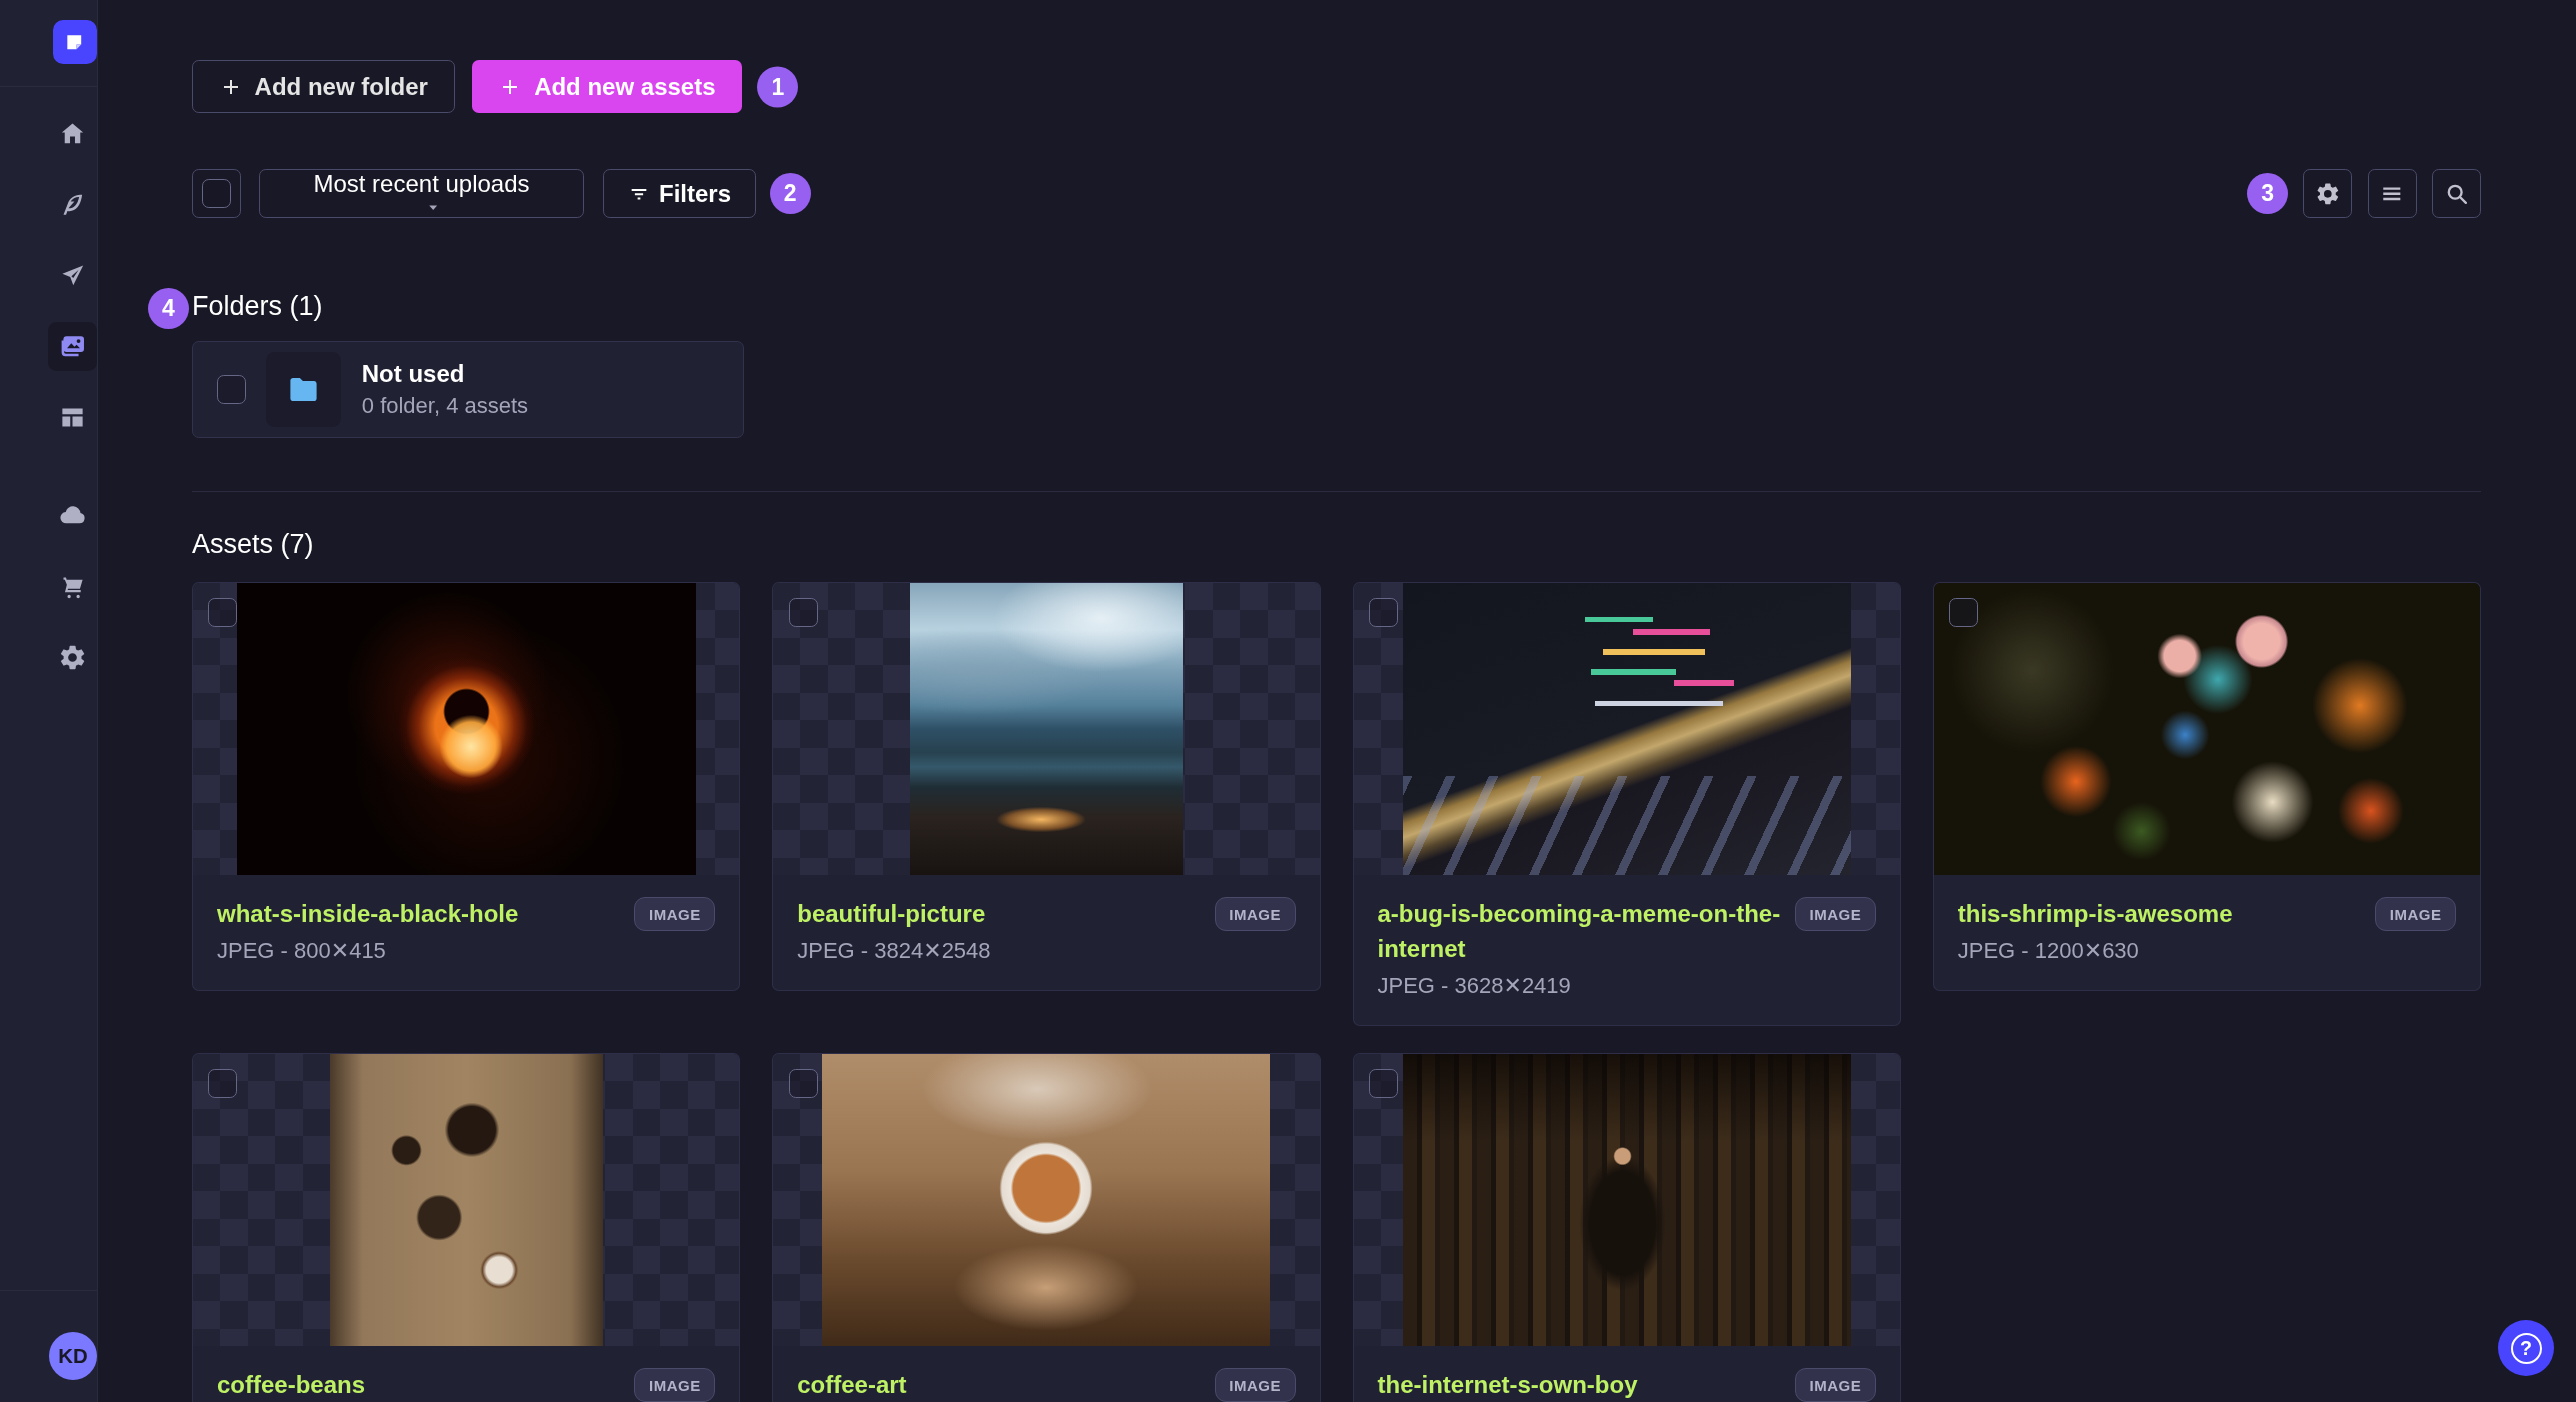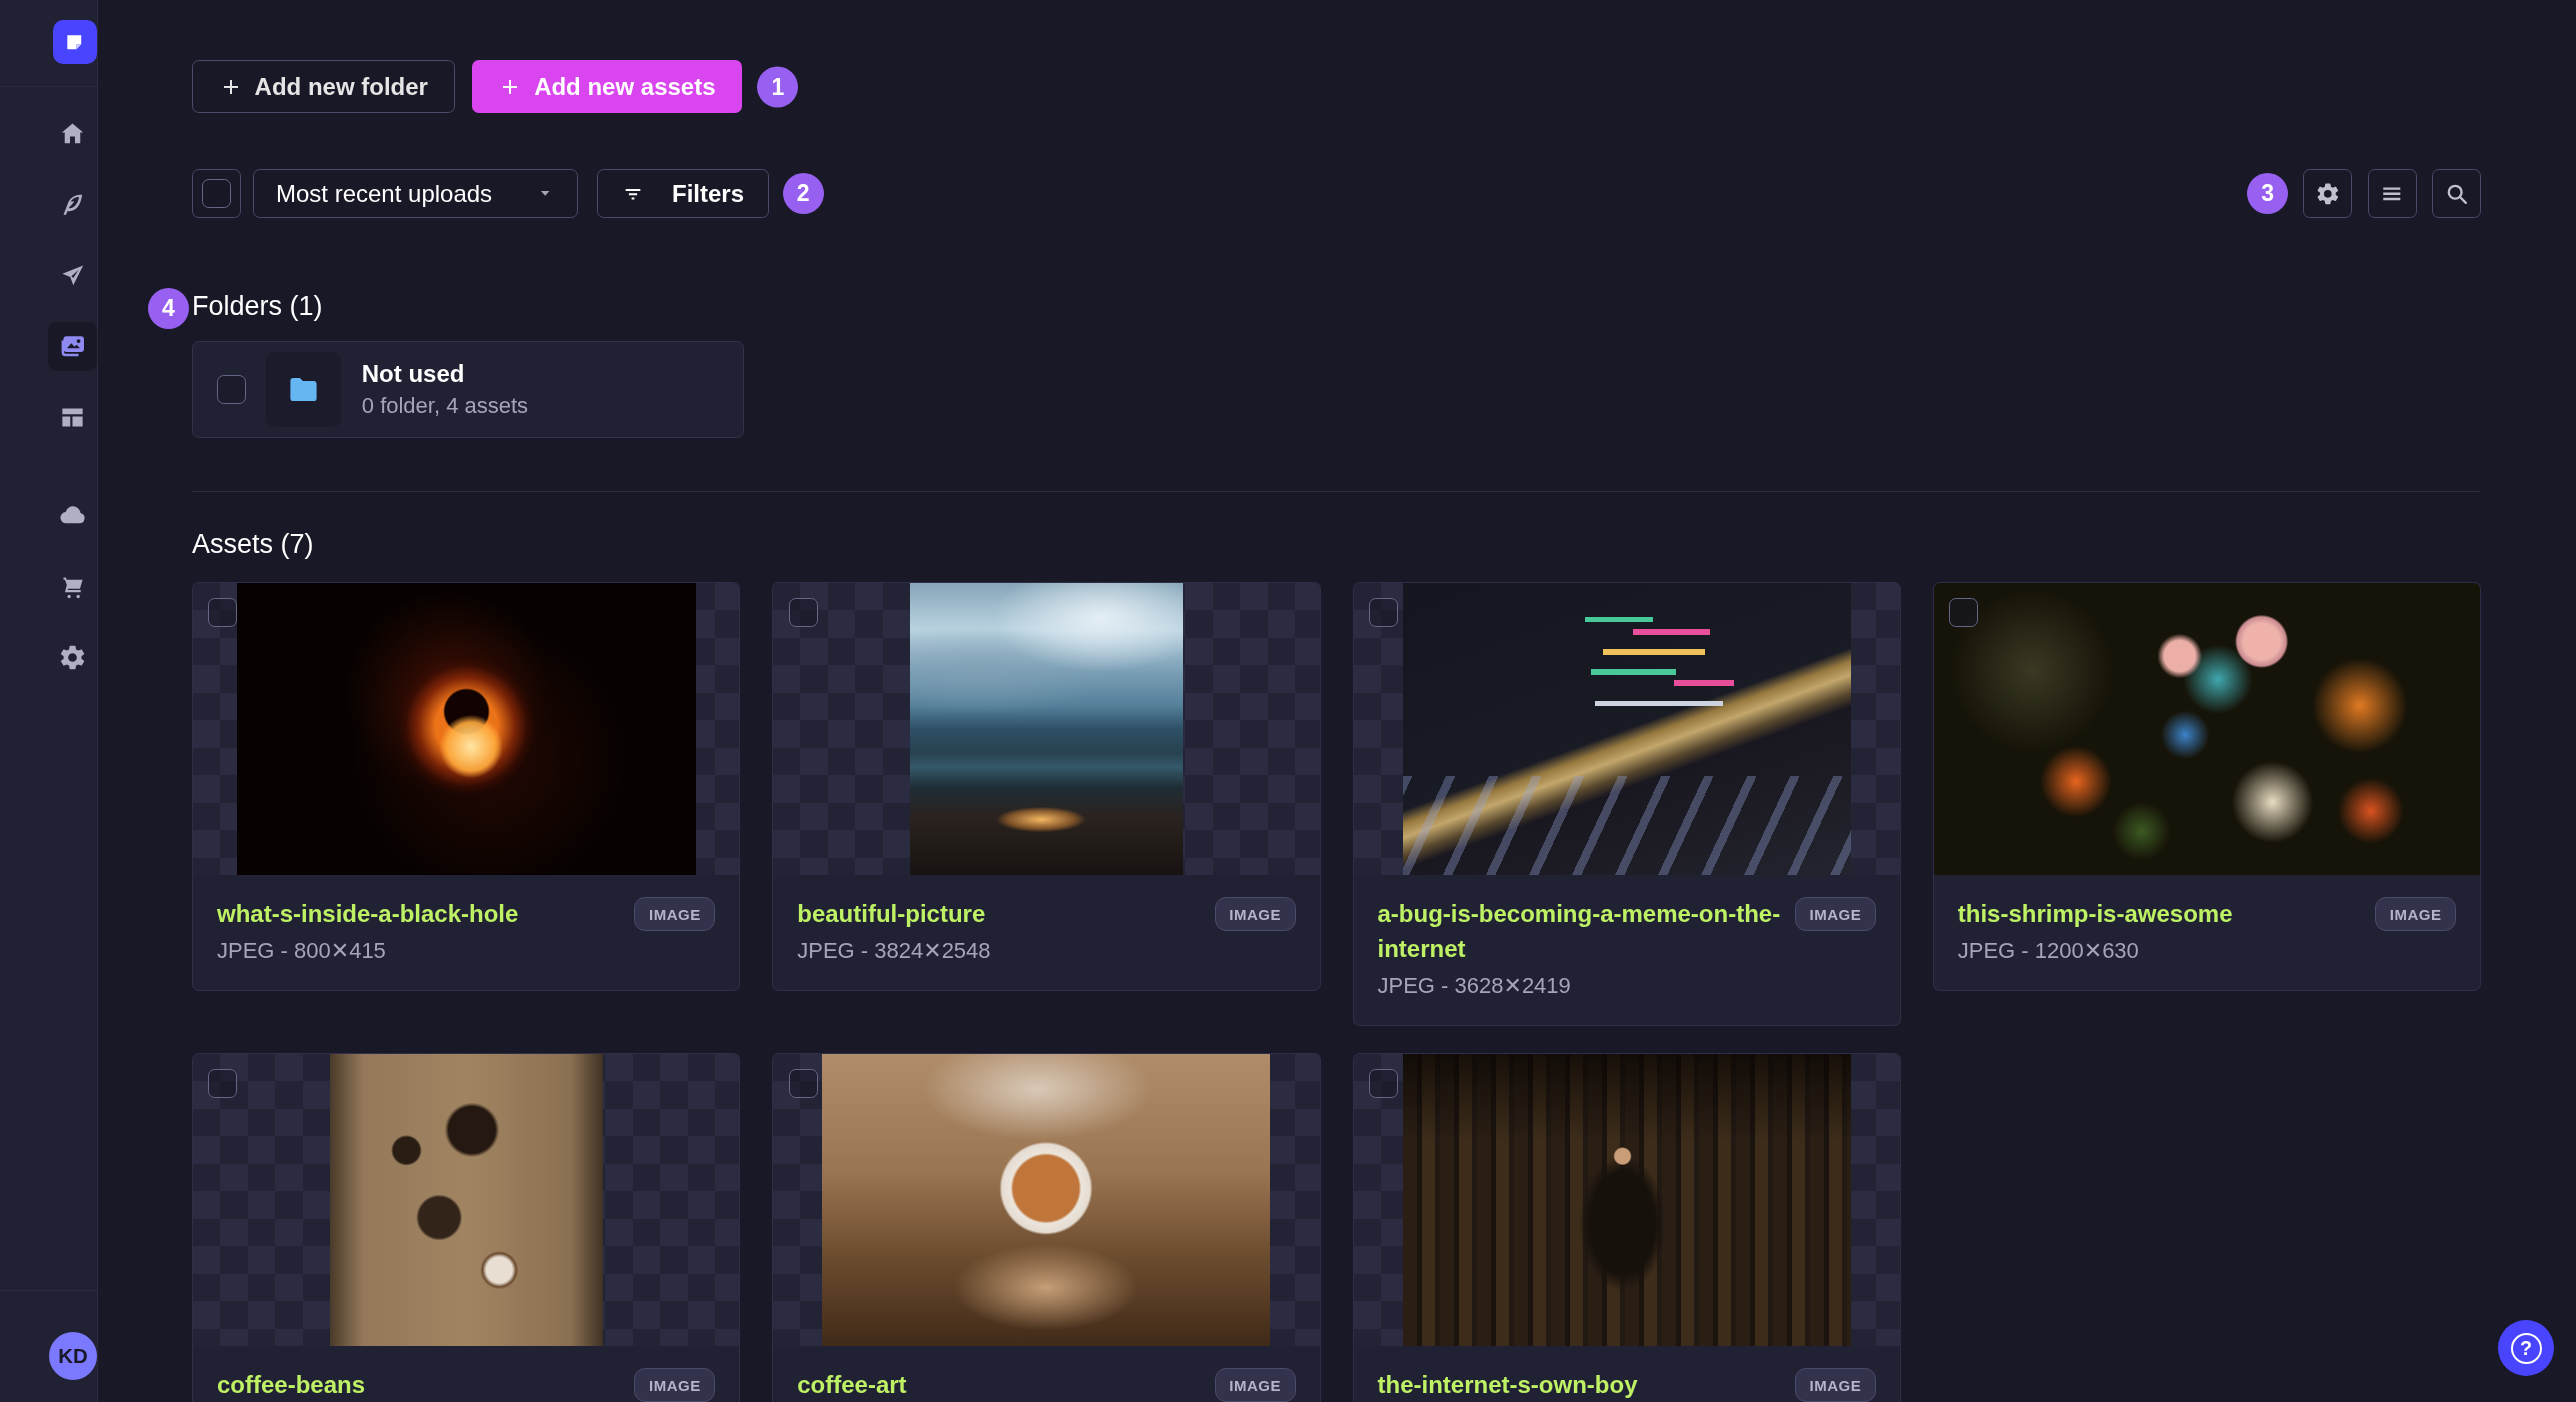--- a/index.html
+++ b/index.html
@@ -61,27 +61,27 @@
     background:transparent; display:flex; align-items:center; justify-content:center;
     color:#c0c0cf; cursor:pointer; flex:none;
   }
   .checkbox {
     width:29px; height:29px; border:1.7px solid #666687; border-radius:6.8px;
     background:rgba(24,24,38,0.55); flex:none; cursor:pointer;
   }
   .select {
     height:49px; min-width:325px; border:0.9px solid #4a4a6a; border-radius:6.8px;
     display:flex; align-items:center; justify-content:space-between;
-    padding:0 22px; margin-left:12px; font-size:24px; color:#ffffff; cursor:pointer;
+    padding:0 22px; margin-left:18px; font-size:24px; color:#ffffff; cursor:pointer;flex-direction:column;
   }
   .select .caret { color:#a5a5ba; margin-left:24px; }
   .filters-btn {
     height:49px; border:0.9px solid #4a4a6a; border-radius:6.8px; background:transparent;
     color:#ffffff; font-size:24px; font-weight:600; display:flex; align-items:center;
-    gap:28px; padding:0 24px; margin-left:19px; cursor:pointer;
+    gap:9px; padding:0 24px; margin-left:19px; cursor:pointer;
   }
   .toolbar-right { margin-left:auto; display:flex; align-items:center; gap:15.3px; }
   .ann-2 { margin-left:13.6px; }
 
   .section { position:relative; }
   .section-title { font-size:27px; font-weight:500; color:#ffffff; }
   .folders-section { margin-top:73px; }
   .ann-4 { position:absolute; left:-44px; top:-3.4px; }
 
   .folder-card {

